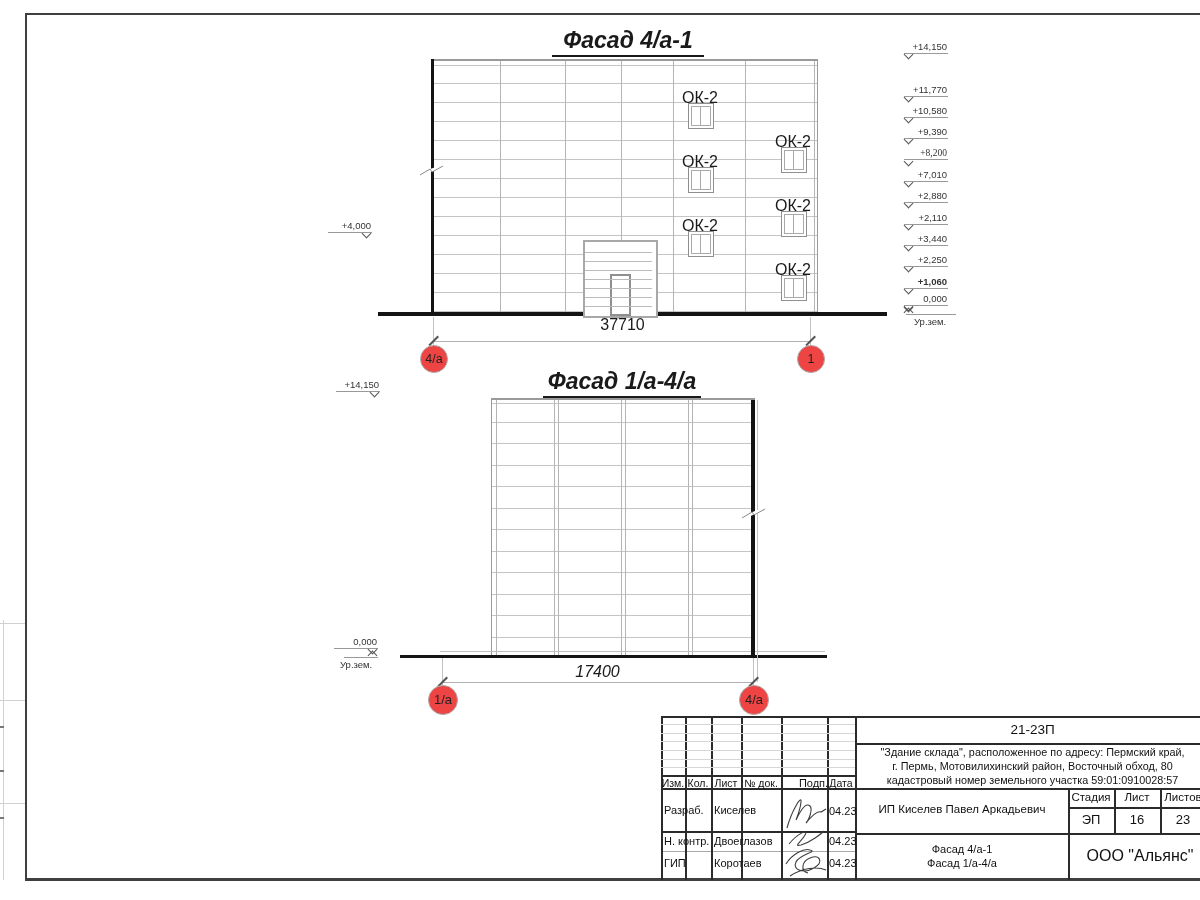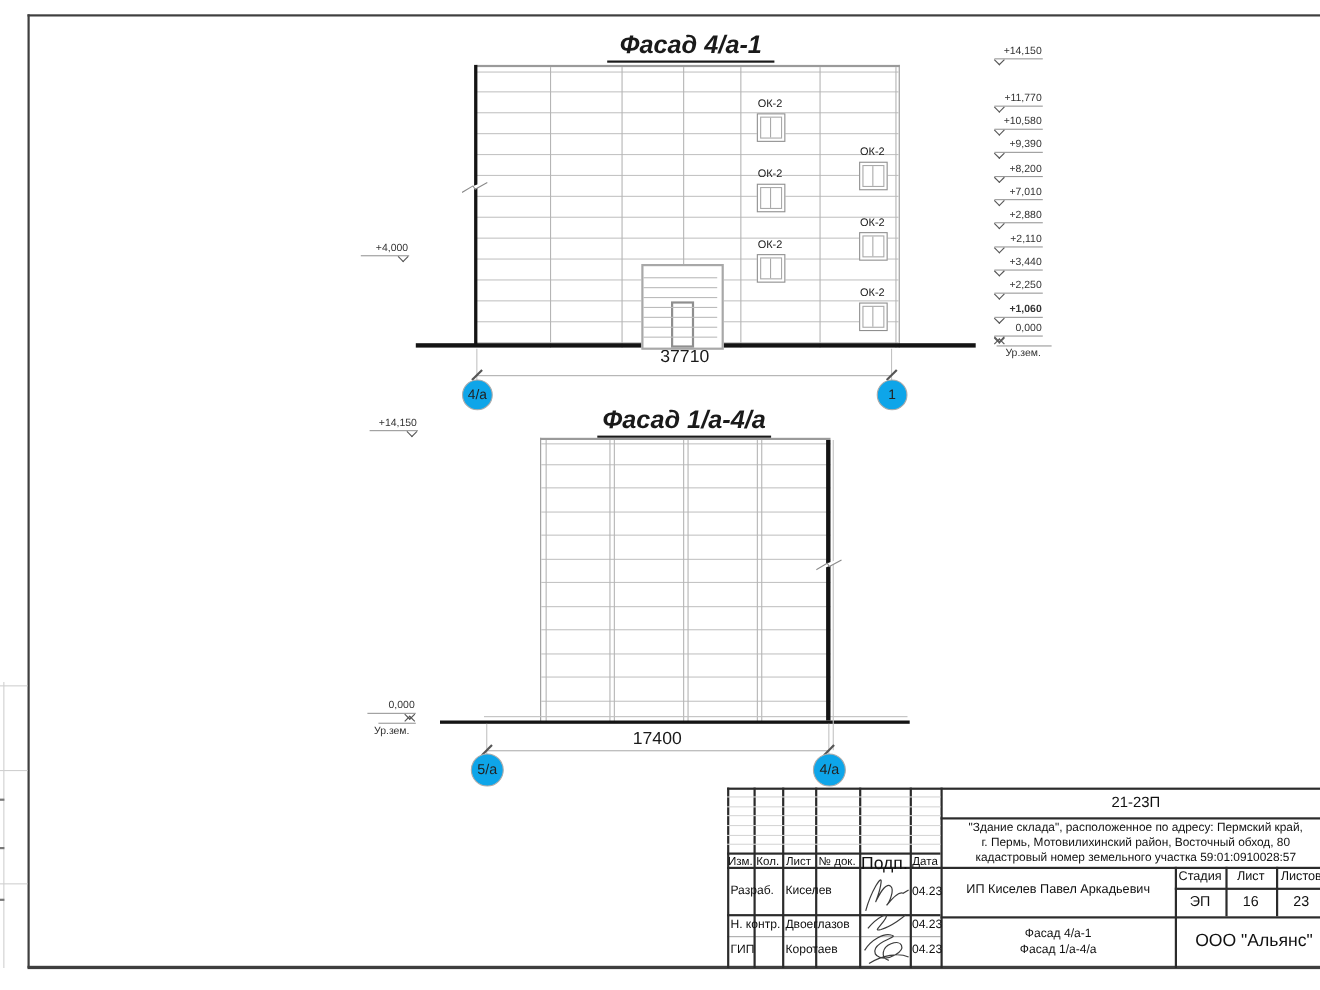--- a/index.html
+++ b/index.html
@@ -8,24 +8,24 @@
   .abs{position:absolute;}
   .thick{background:#141414;}
   .txt{position:absolute;color:#1a1a1a;white-space:nowrap;}
   .ctr{text-align:center;}
   .f-title{position:absolute;font-size:23px;font-weight:bold;font-style:italic;
            text-align:center;border-bottom:2px solid #1a1a1a;padding-bottom:1px;}
   .bldg{position:absolute;border-top:2px solid #9a9a9a;}
   .win{position:absolute;width:24px;height:24px;border:1px solid #8f8f8f;background:#fff;z-index:2;}
   .win::before{content:"";position:absolute;left:2px;top:2px;right:2px;bottom:2px;border:1px solid #aaa;}
   .win::after{content:"";position:absolute;left:11px;top:3px;bottom:3px;width:1px;background:#aaa;}
-  .winlab{position:absolute;width:44px;text-align:center;font-size:10px;z-index:2;}
+  .winlab{position:absolute;width:44px;text-align:center;font-size:16px;z-index:2;}
   .door{position:absolute;border:2px solid #a8a8a8;background:#fff;z-index:2;}
   .wicket{position:absolute;border:2px solid #8f8f8f;background:transparent;}
-  .bub{position:absolute;border:1px solid #ababab;border-radius:50%;background:#0ea5e9;
+  .bub{position:absolute;border:1px solid #ababab;border-radius:50%;background:#ef4444;
        text-align:center;color:#222;}
   .dim{position:absolute;height:1px;background:#b0b0b0;}
   .ext{position:absolute;width:1px;background:#c2c2c2;}
   .tick{position:absolute;width:13px;height:1.5px;background:#555;transform:rotate(-45deg);}
   .dimtxt{position:absolute;font-size:16px;text-align:center;}
   .elev{position:absolute;width:44px;font-size:9.5px;color:#333;text-align:right;}
   .elev .t{display:block;border-bottom:1px solid #999;padding:0 1px 1px 0;}
   .chev{position:absolute;width:6px;height:6px;border-right:1px solid #555;border-bottom:1px solid #555;
         transform:rotate(45deg);}
   .chev.up{transform:rotate(-135deg);}
@@ -140,21 +140,21 @@
           <span class="chev"></span>
         </div>
         <div class="elev" style="left: 904px; top: 105px;">
           <span class="t">+10,580</span>
           <span class="chev"></span>
         </div>
         <div class="elev" style="left: 904px; top: 126px;">
           <span class="t">+9,390</span>
           <span class="chev"></span>
         </div>
-        <div class="elev" style="left: 904px; top: 148px;">
+        <div class="elev" style="left: 904px; top: 148px; font-family: Liberation Serif, serif;">
           <span class="t">+8,200</span>
           <span class="chev"></span>
         </div>
         <div class="elev" style="left: 904px; top: 169px;">
           <span class="t">+7,010</span>
           <span class="chev"></span>
         </div>
         <div class="elev" style="left: 904px; top: 190px;">
           <span class="t">+2,880</span>
           <span class="chev"></span>
@@ -220,23 +220,23 @@
     <svg class="brk" style="left:742px;top:507px;" width="24" height="13" viewBox="0 0 24 13">
       <polygon points="0,12 22,4 24,0 2,8" fill="#fff"></polygon>
       <path d="M0,11 L10,5 L12,8 L23,2" fill="none" stroke="#8a8a8a" stroke-width="1"></path>
     </svg>
 
     <div class="ext" style="left:442px;top:658px;height:32px;"></div>
     <div class="ext" style="left:753px;top:658px;height:32px;"></div>
     <div class="dim" style="left:442px;top:682px;width:311px;"></div>
     <div class="tick" style="left:436px;top:681px;"></div>
     <div class="tick" style="left:747px;top:681px;"></div>
-    <div class="dimtxt" style="left:555px;top:663px;width:85px;">17400</div>
-
-    <div class="bub" style="left:428px;top:685px;width:28px;height:28px;line-height:28px;font-size:13px;">5/а</div>
+    <div class="dimtxt" style="left:555px;top:663px;width:85px;font-style:italic;">17400</div>
+
+    <div class="bub" style="left:428px;top:685px;width:28px;height:28px;line-height:28px;font-size:13px;">1/а</div>
     <div class="bub" style="left:739px;top:685px;width:28px;height:28px;line-height:28px;font-size:13px;">4/а</div>
 
     <div class="elev lm" style="left:336px;top:379px;">
       <span class="t">+14,150</span>
       <span class="chev"></span>
     </div>
     <div class="elev lm" style="left:334px;top:636px;">
       <span class="t">0,000</span>
       <span class="chev"></span>
     </div>
@@ -264,21 +264,21 @@
     <div class="tb-bold" style="left:827px;top:716px;width:1.5px;height:164px;"></div>
     <div class="tb-bold" style="left:855px;top:716px;width:2px;height:164px;"></div>
     <div class="tb-bold" style="left:1068px;top:788px;width:1.5px;height:92px;"></div>
     <div class="tb-bold" style="left:1114px;top:788px;width:1.5px;height:45px;"></div>
     <div class="tb-bold" style="left:1160px;top:788px;width:1.5px;height:45px;"></div>
 
     <div class="tb-txt ctr" style="left:661px;top:777px;width:24px;font-size:10.5px;">Изм.</div>
     <div class="tb-txt ctr" style="left:685px;top:777px;width:26px;font-size:10.5px;">Кол.</div>
     <div class="tb-txt ctr" style="left:711px;top:777px;width:30px;font-size:10.5px;">Лист</div>
     <div class="tb-txt ctr" style="left:741px;top:777px;width:40px;font-size:10.5px;">№ док.</div>
-    <div class="tb-txt ctr" style="left:781px;top:777px;width:46px;font-size:16px;">Подп.</div>
+    <div class="tb-txt ctr" style="left:781px;top:777px;width:65px;font-size:11px;">Подп.</div>
     <div class="tb-txt ctr" style="left:827px;top:777px;width:28px;font-size:10.5px;">Дата</div>
 
     <div class="tb-txt" style="left:664px;top:804px;font-size:11px;">Разраб.</div>
     <div class="tb-txt" style="left:714px;top:804px;font-size:11px;">Киселев</div>
     <div class="tb-txt" style="left:829px;top:805px;font-size:11px;">04.23</div>
     <div class="tb-txt" style="left:664px;top:835px;font-size:11px;">Н. контр.</div>
     <div class="tb-txt" style="left:714px;top:835px;font-size:11px;">Двоеглазов</div>
     <div class="tb-txt" style="left:829px;top:835px;font-size:11px;">04.23</div>
     <div class="tb-txt" style="left:664px;top:857px;font-size:11px;">ГИП</div>
     <div class="tb-txt" style="left:714px;top:857px;font-size:11px;">Коротаев</div>

